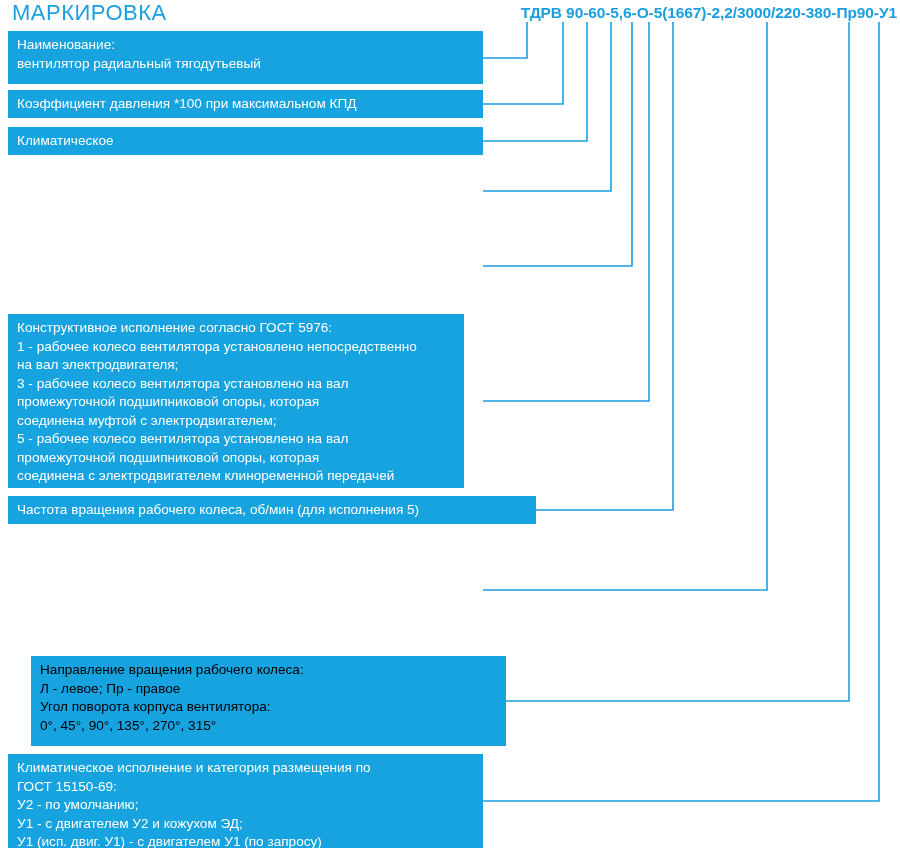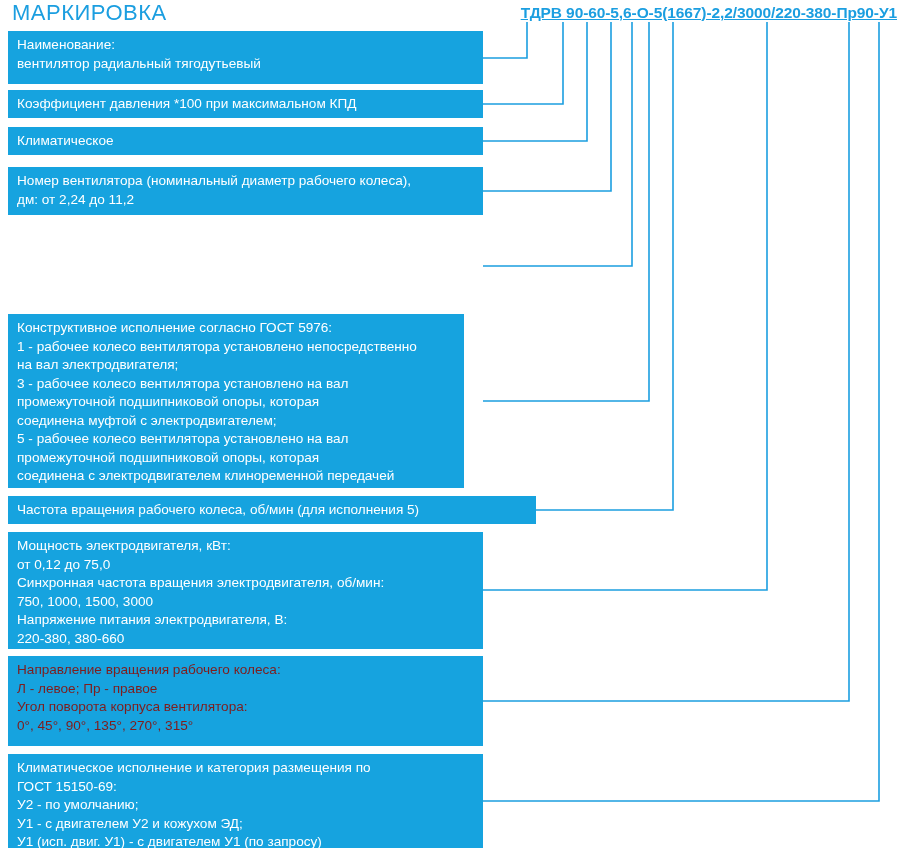--- a/index.html
+++ b/index.html
@@ -14,21 +14,20 @@
     font-size:22px;font-weight:normal;letter-spacing:.5px;
     color:#1b9ee0;line-height:26px;white-space:nowrap;
   }
 
   
   .marking-code{
     position:absolute;top:3px;left:505px;width:392px;
     font-size:15.5px;font-weight:bold;color:#1b9ee0;
     letter-spacing:-0.1px;white-space:nowrap;text-align:right;
     line-height:20px;
-    text-decoration:underline;
   }
 
   
   .lbl-box{
     position:absolute;left:8px;
     background:#16a3df;
     color:#ffffff;
     font-size:13.6px;
     line-height:18.5px;
     padding:5px 8px 7px 9px;
@@ -58,39 +57,31 @@
       <path d="M 483 510 L 673 510 L 673 22" fill="none" stroke="#1b9ee0" stroke-width="1.6"></path>
       <path d="M 483 590 L 767 590 L 767 22" fill="none" stroke="#1b9ee0" stroke-width="1.6"></path>
       <path d="M 483 701 L 849 701 L 849 22" fill="none" stroke="#1b9ee0" stroke-width="1.6"></path>
       <path d="M 483 801 L 879 801 L 879 22" fill="none" stroke="#1b9ee0" stroke-width="1.6"></path>
     </svg>
 
   <div class="lbl-box" style="top: 31px; height: 53px; width: 475px; background: rgb(22, 163, 223); color: rgb(255, 255, 255);">Наименование:
 вентилятор радиальный тягодутьевый</div>
   <div class="lbl-box" style="top: 90px; height: 28px; width: 475px; background: rgb(22, 163, 223); color: rgb(255, 255, 255);">Коэффициент давления *100 при максимальном КПД</div>
   <div class="lbl-box" style="top: 127px; height: 28px; width: 475px; background: rgb(22, 163, 223); color: rgb(255, 255, 255);">Климатическое</div>
-  <div class="lbl-box" style="top: 167px; height: 48px; width: 475px; background: rgb(22, 163, 223); color: rgb(255, 255, 255);">Номер вентилятора (номинальный диаметр рабочего колеса),
-дм: от 2,24 до 11,2</div>
   <div class="lbl-box" style="top: 314px; height: 174px; width: 456px; background: rgb(22, 163, 223); color: rgb(255, 255, 255);">Конструктивное исполнение согласно ГОСТ 5976:
 1 - рабочее колесо вентилятора установлено непосредственно
 на вал электродвигателя;
 3 - рабочее колесо вентилятора установлено на вал
 промежуточной подшипниковой опоры, которая
 соединена муфтой с электродвигателем;
 5 - рабочее колесо вентилятора установлено на вал
 промежуточной подшипниковой опоры, которая
 соединена с электродвигателем клиноременной передачей</div>
   <div class="lbl-box" style="top: 496px; height: 28px; width: 528px; background: rgb(22, 163, 223); color: rgb(255, 255, 255);">Частота вращения рабочего колеса, об/мин (для исполнения 5)</div>
-  <div class="lbl-box" style="top: 532px; height: 117px; width: 475px; background: rgb(22, 163, 223); color: rgb(255, 255, 255);">Мощность электродвигателя, кВт:
-от 0,12 до 75,0
-Синхронная частота вращения электродвигателя, об/мин:
-750, 1000, 1500, 3000
-Напряжение питания электродвигателя, В:
-220-380, 380-660</div>
-  <div class="lbl-box" style="top: 656px; height: 90px; width: 475px; background: rgb(22, 163, 223); color: #7f1d1d;">Направление вращения рабочего колеса:
+  <div class="lbl-box" style="top: 656px; height: 90px; width: 475px; background: rgb(22, 163, 223); color: #000000; margin-left: 23px;">Направление вращения рабочего колеса:
 Л - левое; Пр - правое
 Угол поворота корпуса вентилятора:
 0°, 45°, 90°, 135°, 270°, 315°</div>
   <div class="lbl-box" style="top: 754px; height: 94px; width: 475px; background: rgb(22, 163, 223); color: rgb(255, 255, 255);">Климатическое исполнение и категория размещения по
 ГОСТ 15150-69:
 У2 - по умолчанию;
 У1 - с двигателем У2 и кожухом ЭД;
 У1 (исп. двиг. У1) - с двигателем У1 (по запросу)</div>
 
 </div>

